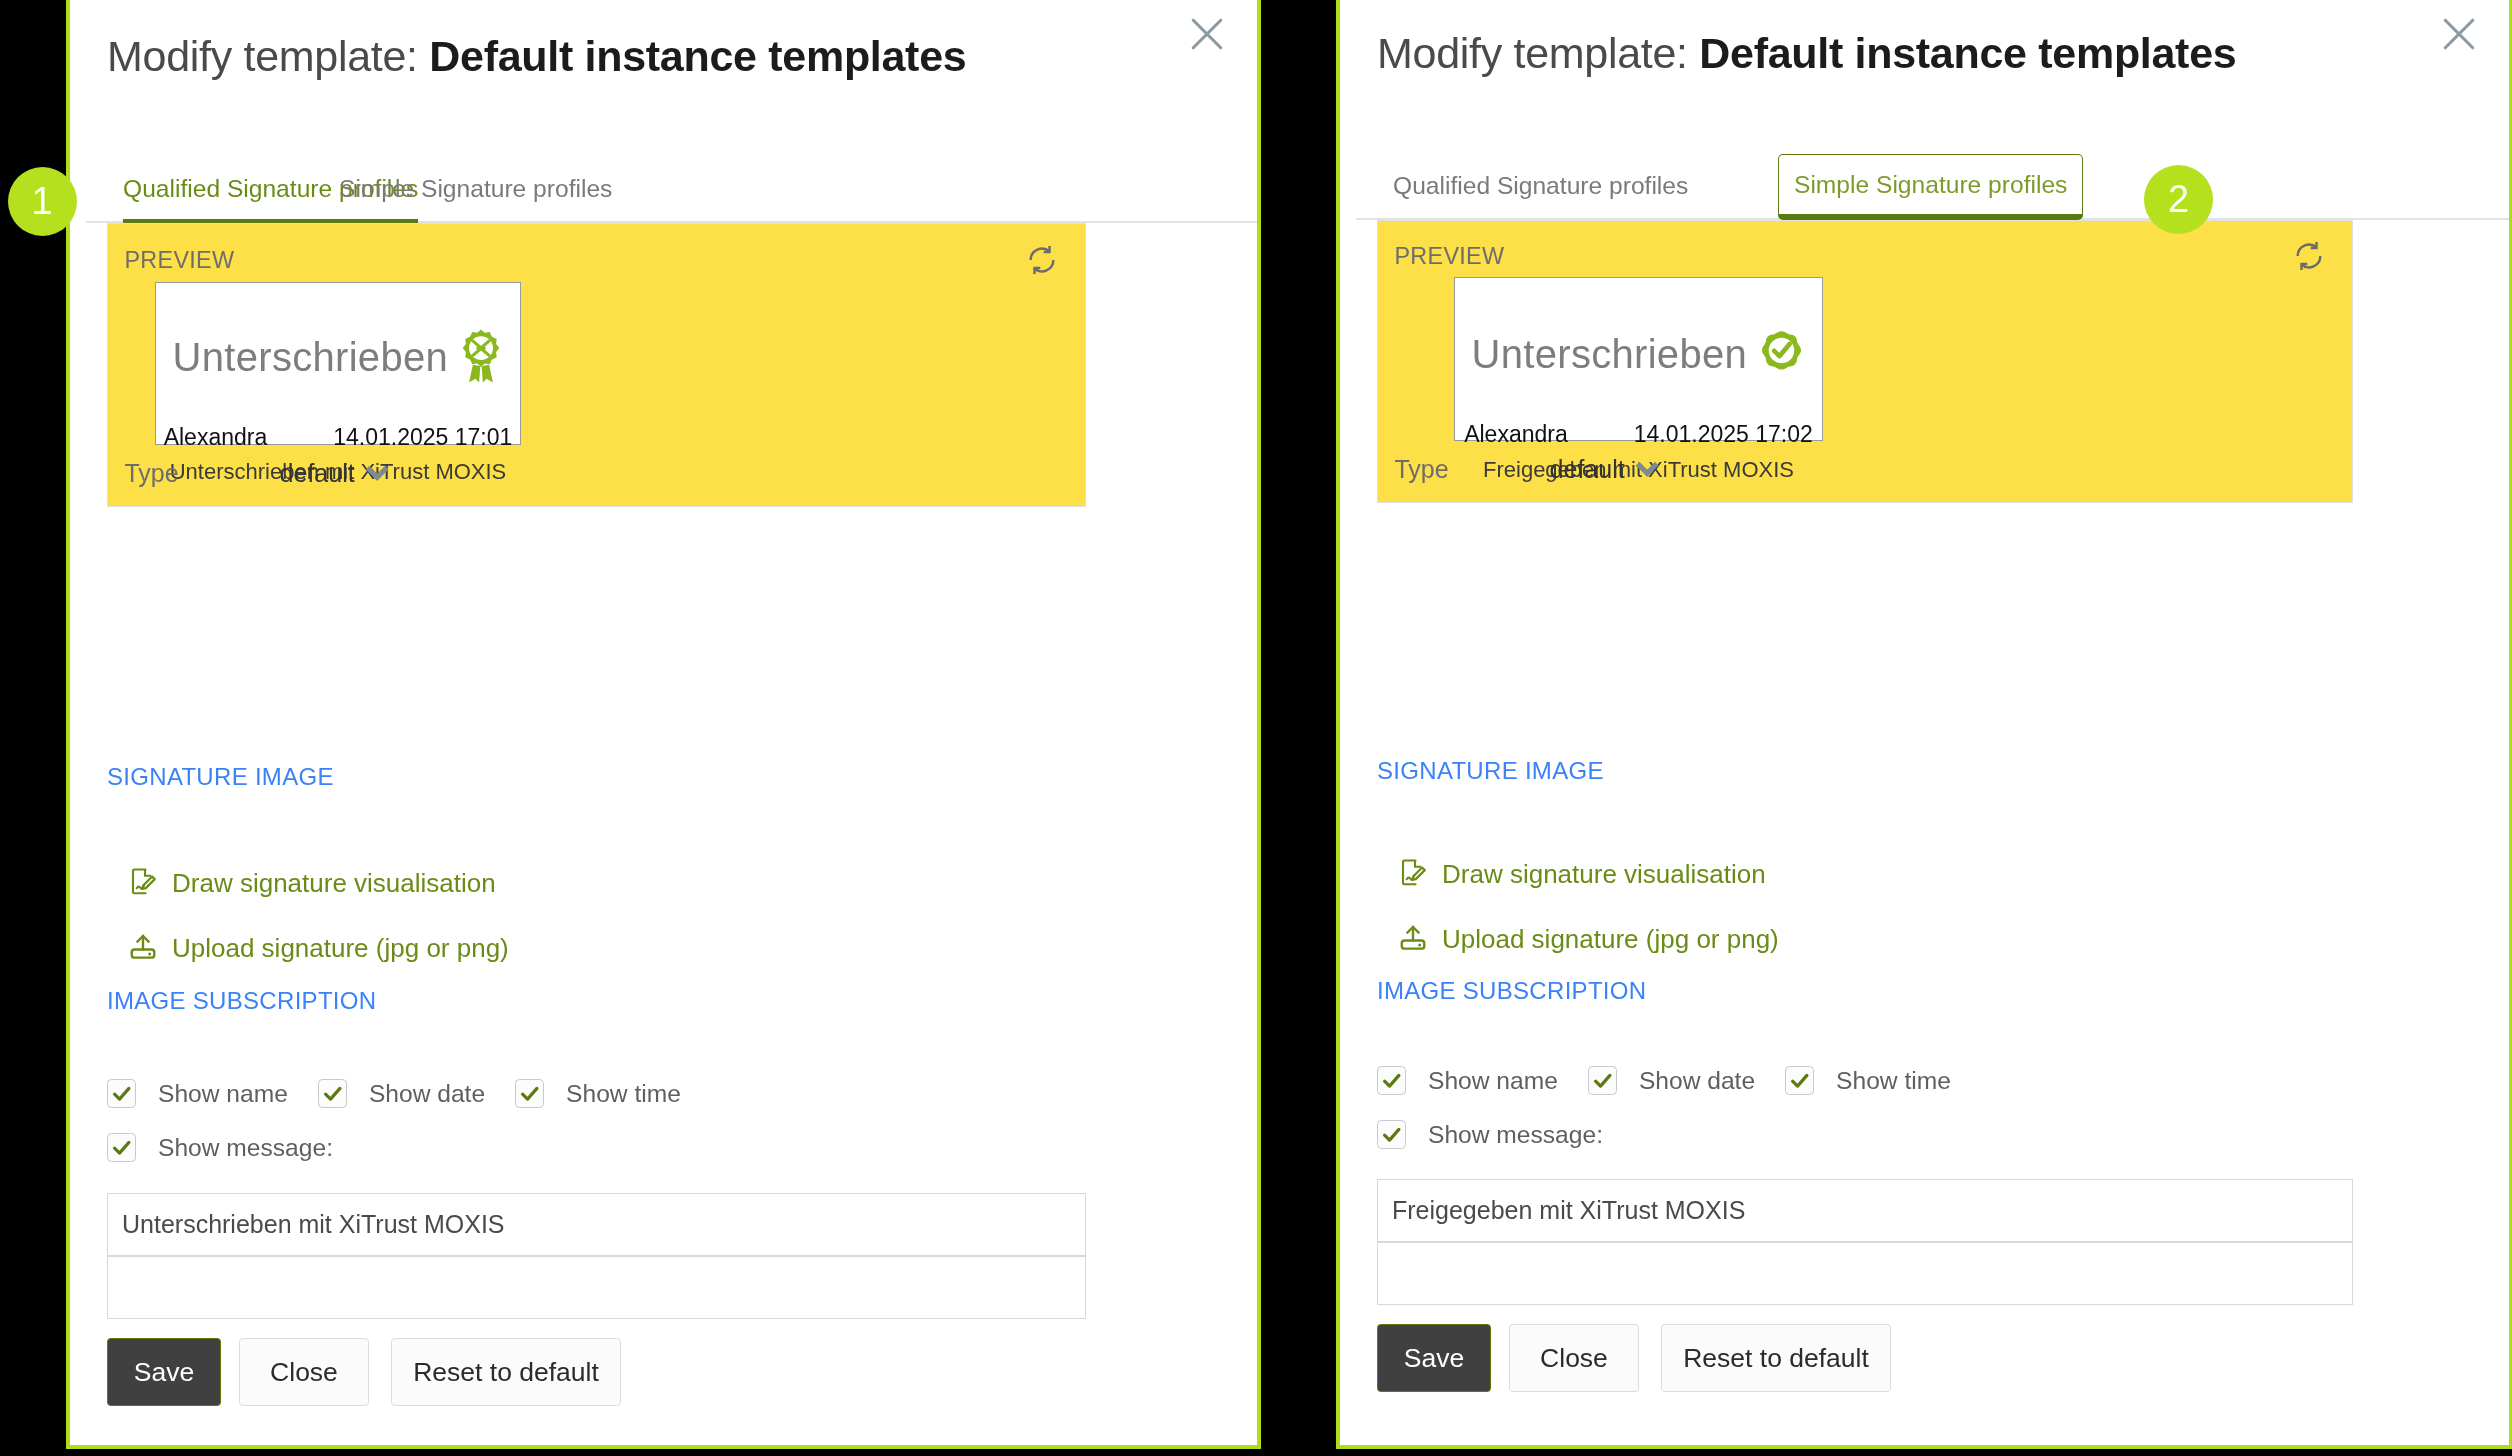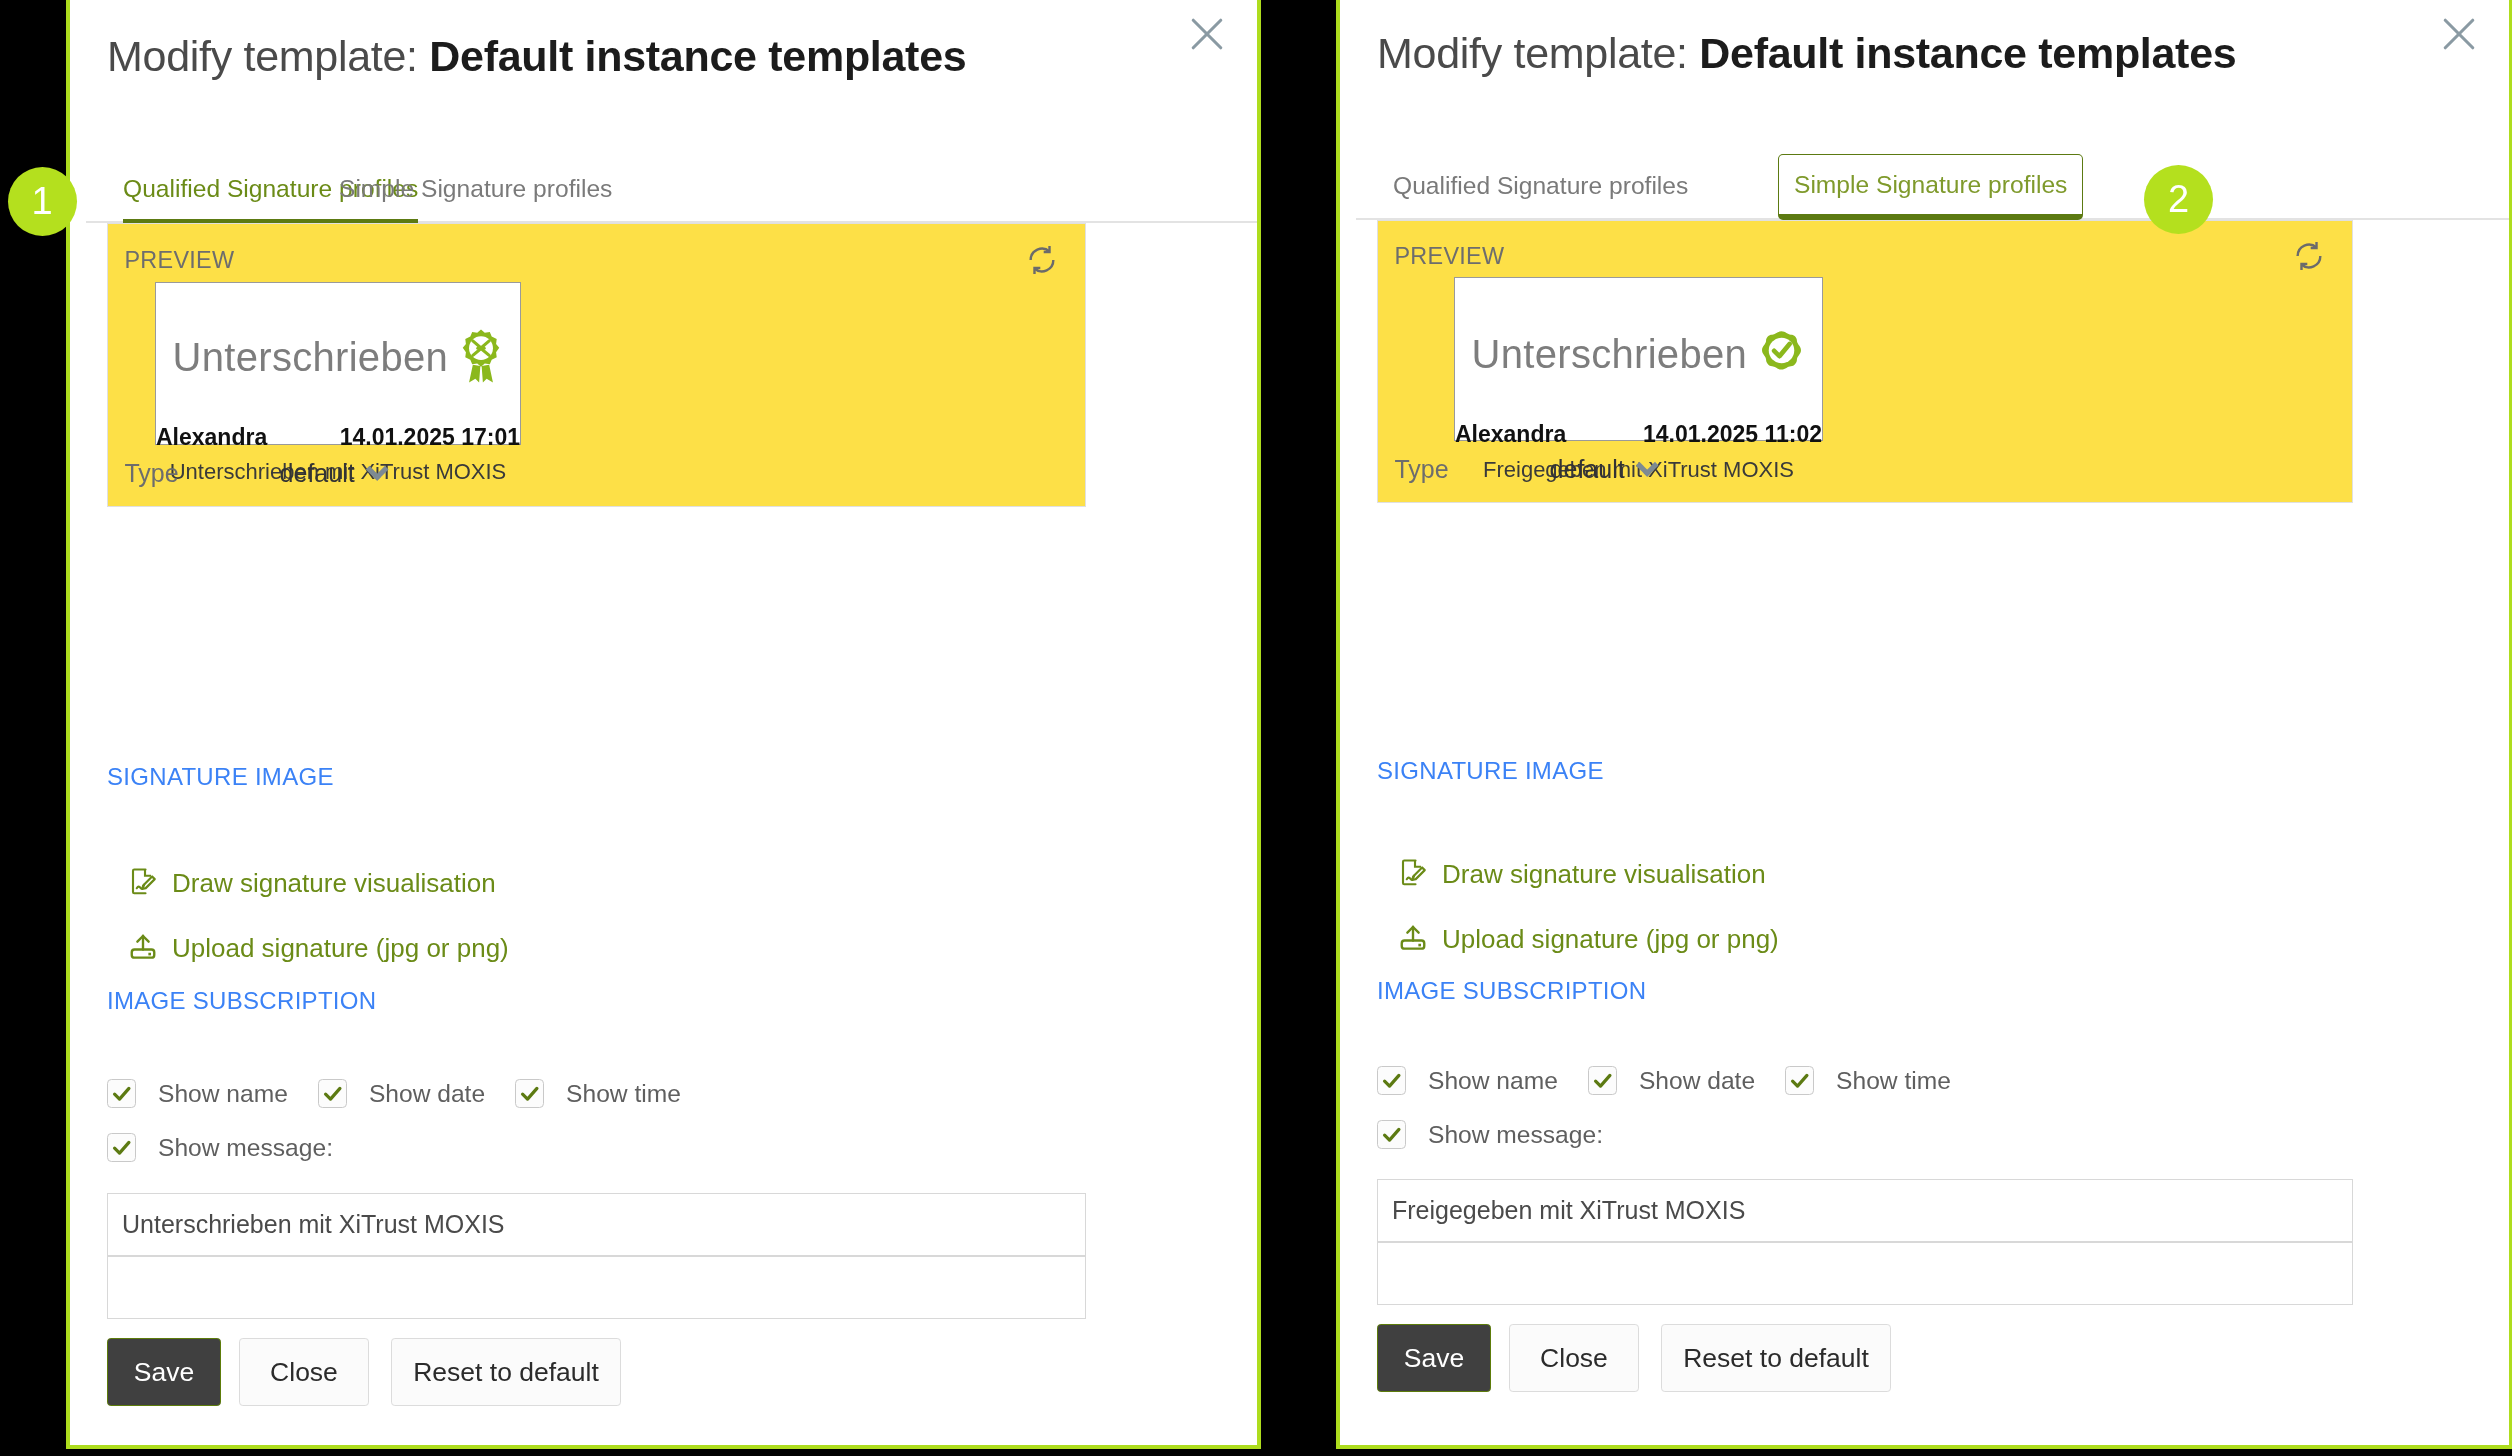--- a/index.html
+++ b/index.html
@@ -163,24 +163,24 @@
   }
   .sig-word {
     font-size: 40px;
     font-weight: 300;
     color: #7d7d7d;
     letter-spacing: 0.3px;
     font-family: "Liberation Sans", sans-serif;
   }
   .sig-meta {
     display: flex;
-    justify-content: space-between;
+    justify-content: center;
     gap: 66px;
     font-size: 23px;
-    font-weight: 700;
+    font-weight: 400;
     color: #111;
     font-family: "Liberation Sans", sans-serif;
   }
   .sig-msg {
     text-align: center;
     font-size: 22px;
     color: #3a3a3a;
     margin-top: 8.8px;
     font-family: "Liberation Sans", sans-serif;
   }
@@ -487,21 +487,21 @@
             <span>
               <svg width="47" height="47" viewBox="0 0 70 70" aria-hidden="true">
                 <path d="M35 2 C41 2 44 7 49 7 C54 7 58 11 58 16 C58 21 64 24 64 30 C64 36 58 39 58 44 C58 49 54 54 49 54 C44 54 41 59 35 59 C29 59 26 54 21 54 C16 54 12 49 12 44 C12 39 6 36 6 30 C6 24 12 21 12 16 C12 11 16 7 21 7 C26 7 29 2 35 2 Z" fill="#8BB81C"></path>
                 <circle cx="35" cy="30.5" r="19" fill="#ffffff"></circle>
                 <polyline points="24,31 32,39 47,21" fill="none" stroke="#8BB81C" stroke-width="7" stroke-linecap="round" stroke-linejoin="round"></polyline>
               </svg>
             </span>
           </div>
           <div class="sig-meta">
             <span>Alexandra</span>
-            <span>14.01.2025 11:02</span>
+            <span>14.01.2025 17:02</span>
           </div>
           <div class="sig-msg">Freigegeben mit XiTrust MOXIS</div>
         </div>
 
         <div class="type-row" style="left:16.4px; top:234px;">
           <span>Type</span>
           <span class="type-val">
             <span>default</span>
             <i class="chev"></i>
           </span>

